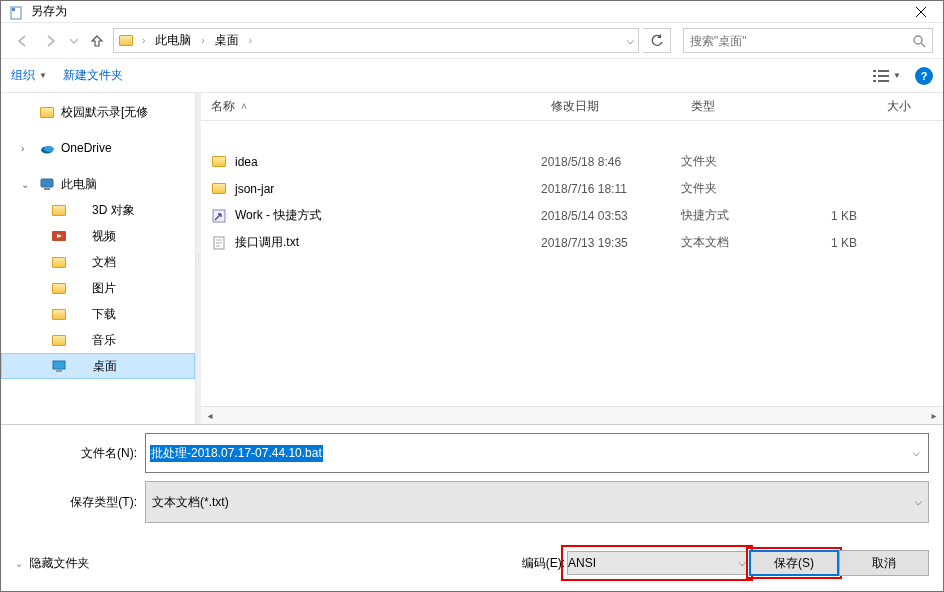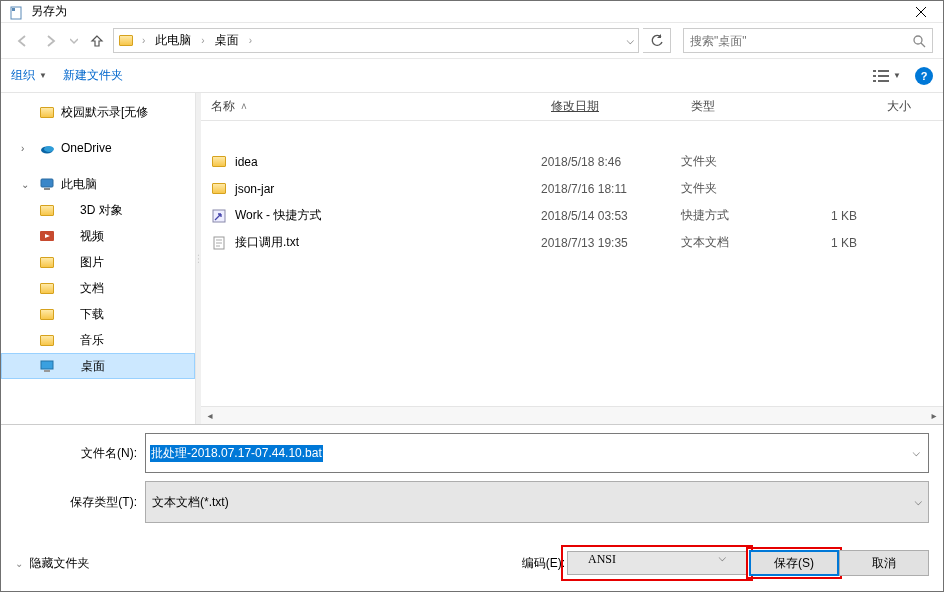--- a/index.html
+++ b/index.html
@@ -26,34 +26,34 @@
 .toolbar .tbtn { display: flex; align-items: center; gap: 4px; color: #0066cc; cursor: pointer; }
 .toolbar .tbtn .drop { font-size: 8px; color: #555; }
 .toolbar .right { margin-left: auto; display: flex; align-items: center; gap: 14px; }
 .toolbar .viewbtn { display:inline-flex; align-items:center; gap:4px; color:#555; }
 .toolbar .help { width:18px; height:18px; border-radius:50%; background:#0078d7; color:#fff; display:flex; align-items:center; justify-content:center; font-size:11px; font-weight:bold; }
 
 .body { flex: 1; display: flex; min-height: 0; border-bottom: 1px solid #ccc; }
 .sidebar { width: 195px; overflow: hidden; border-right: 1px solid #e5e5e5; padding: 6px 0; }
 .tree-item { display: flex; align-items: center; height: 26px; padding-left: 20px; gap: 6px; cursor: pointer; white-space: nowrap; }
 .tree-item.childless { padding-left: 38px; }
-.tree-item.childitem { padding-left: 38px; gap: 25px; }
+.tree-item.childitem { padding-left: 50px; gap: 25px; }
 .tree-item.selected { background: #cce8ff; border: 1px solid #99d1ff; }
 .tree-item .twist { width: 12px; font-size: 10px; color: #666; }
 .small-icon { width: 16px; height: 16px; display: inline-flex; align-items: center; justify-content: center; }
 .folder-yellow { background: linear-gradient(#ffe9a6,#f7c64a); border:1px solid #d6a21e; width:14px; height:11px; border-radius:1px; }
 .onedrive-svg { width:16px; height:16px; }
 .pc-svg { width:16px; height:16px; }
 .splitter { width: 5px; background: #f0f0f0; cursor: col-resize; display:flex; align-items:center; justify-content:center; color:#ccc; font-size:10px; }
 .filepane { flex: 1; display: flex; flex-direction: column; overflow: hidden; gap: 27px; }
 .cols { display: flex; height: 28px; align-items: center; border-bottom: 1px solid #e5e5e5; color: #444; }
 .cols .col { padding: 0 10px; }
 .cols .c-name { width: 340px; display:flex; align-items:center; gap:6px; }
 .cols .c-name .up { font-size:10px; color:#777; }
-.cols .c-date { width: 140px; text-decoration: underline; }
+.cols .c-date { width: 140px; }
 .cols .c-type { width: 150px; }
 .cols .c-size { width: 90px; text-align: right; }
 .rows { flex:1; overflow:auto; }
 .row { display: flex; height: 27px; align-items: center; }
 .row .c-name { width: 340px; padding-left: 10px; display:flex; align-items:center; gap:8px; }
 .row .c-date { width: 140px; color: #555; }
 .row .c-type { width: 150px; color: #555; }
 .row .c-size { width: 90px; text-align: left; color: #555; padding-right: 10px; }
 .hscroll { height: 18px; border-top: 1px solid #e5e5e5; display:flex; align-items:center; background:#f7f7f7; }
 .hscroll .btn { width:18px; height:18px; display:flex; align-items:center; justify-content:center; color:#666; font-size:10px; }
@@ -65,21 +65,21 @@
 .filename-input { flex:1; height:40px; border:1px solid #7a7a7a; padding: 14px 4px; display:flex; align-items:center; }
 .filename-input .sel { background:#0078d7; color:#fff; padding:0 1px; }
 .filename-input .drop { margin-left:auto; color:#666; font-size:10px; padding:0 4px; }
 .filetype-select { flex:1; height:42px; border:1px solid #adadad; padding:0 6px; display:flex; align-items:center; background:#e6e6e6; }
 .filetype-select .drop { margin-left:auto; color:#666; font-size:10px; }
 
 .footer { display:flex; align-items:center; padding: 10px 14px 14px 14px; gap:10px; }
 .footer .hide { display:flex; align-items:center; gap:6px; }
 .footer .hide .tw { font-size:10px; color:#888; }
 .footer .mid { margin-left:auto; display:flex; align-items:center; gap:0; }
-.enc-select { width:180px; height:24px; border:1px solid #adadad; padding:0 20px; display:flex; align-items:flex-start; background:#e6e6e6;font-family:Liberation Serif, serif; }
+.enc-select { width:180px; height:24px; border:1px solid #adadad; padding:0 0; display:flex; align-items:center; background:#e6e6e6; }
 .enc-select .drop { margin-left:auto; font-size:10px; color:#666; }
 .btn-std { width:90px; height:26px; border:1px solid #adadad; background:#e1e1e1; display:flex; align-items:center; justify-content:center; cursor:pointer; }
 .btn-save { border:2px solid #0078d7; }
 .redbox1 { outline: 2px solid #e60000; outline-offset: 2px; padding:2px; }
 .redbox2 { outline: 2px solid #e60000; outline-offset: 1px; }
 svg { display:block; }
 </style>
 </head>
 <body>
 
@@ -217,27 +217,27 @@
               <rect x="1" y="3" width="14" height="10" fill="#c74a2f" rx="1"></rect>
               <polygon points="6,6 11,8 6,10" fill="#fff"></polygon>
             </svg>
           </span>
         <span>视频</span>
       </div>
       <div class="tree-item childitem">
         <span class="small-icon">
             <span class="folder-yellow"></span>
           </span>
+        <span>文档</span>
+      </div>
+      <div class="tree-item childitem">
+        <span class="small-icon">
+            <span class="folder-yellow"></span>
+          </span>
         <span>图片</span>
-      </div>
-      <div class="tree-item childitem">
-        <span class="small-icon">
-            <span class="folder-yellow"></span>
-          </span>
-        <span>文档</span>
       </div>
       <div class="tree-item childitem">
         <span class="small-icon">
             <span class="folder-yellow"></span>
           </span>
         <span>下载</span>
       </div>
       <div class="tree-item childitem">
         <span class="small-icon">
             <span class="folder-yellow"></span>

